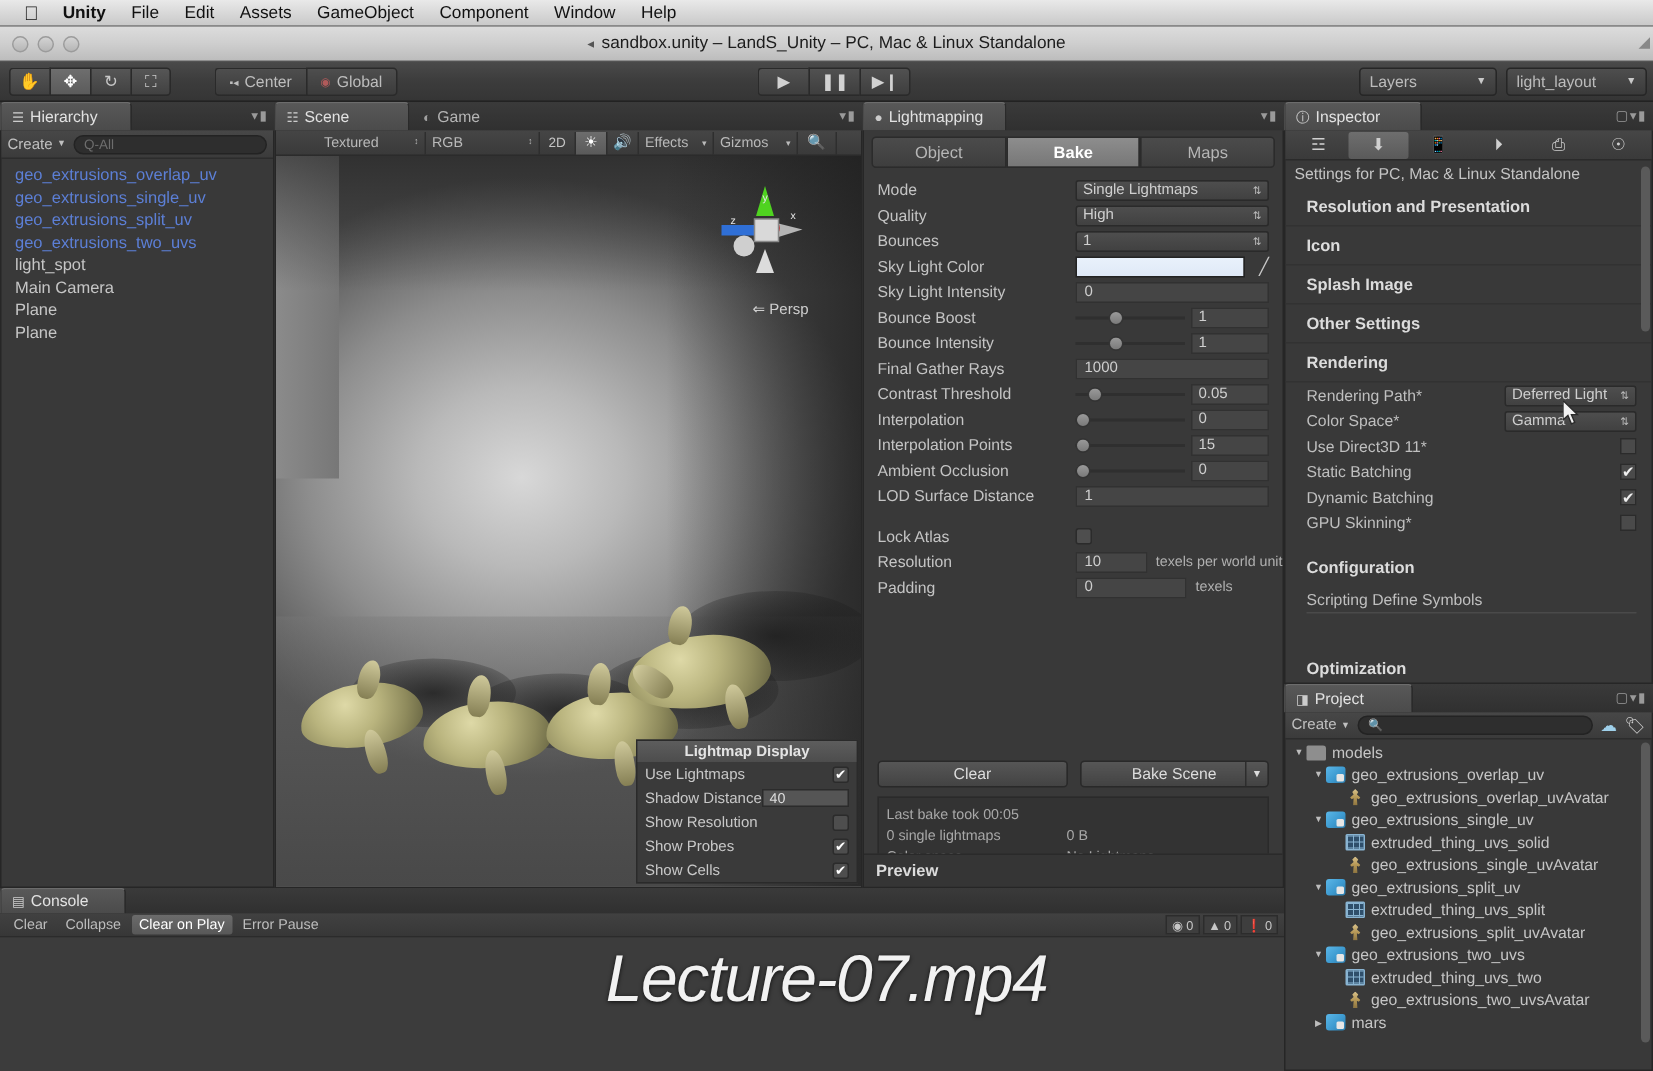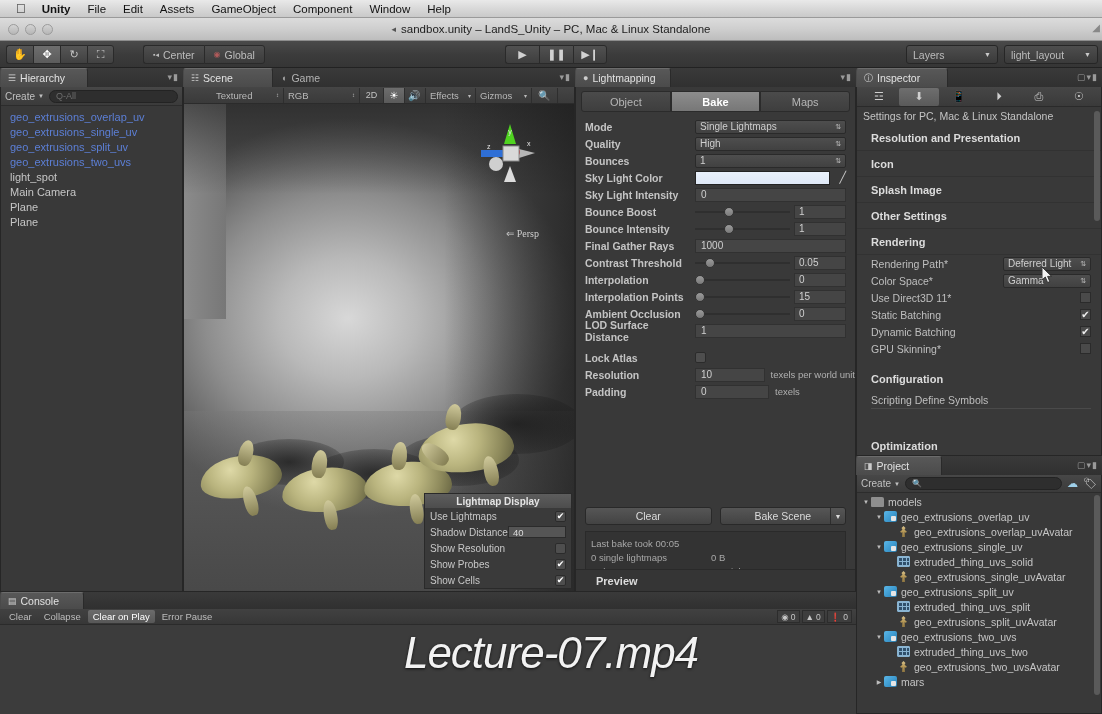--- a/index.html
+++ b/index.html
@@ -138,21 +138,21 @@
     background:linear-gradient(to left, rgba(30,30,30,.72), rgba(30,30,30,0)); }
   .bg-darkT { position:absolute; left:0; top:0; width:100%; height:90px;
     background:linear-gradient(to bottom, rgba(25,25,25,.55), rgba(25,25,25,0)); }
   .blob { position:absolute; border-radius:50% 45% 48% 52% / 60% 55% 45% 40%;
     background: radial-gradient(circle at 38% 30%, #ded9a7 0%, #b9b47e 38%, #8e8a5c 70%, #5d5b3c 100%); }
   .shadow { position:absolute; border-radius:50%;
     background: radial-gradient(ellipse at center, rgba(25,25,25,.78) 0%, rgba(25,25,25,.35) 60%, rgba(25,25,25,0) 100%); }
   .spike { position:absolute; background: linear-gradient(to bottom,#cfc99b,#857f54); border-radius:50% 50% 40% 40%; }
 
   .gizmo { position:absolute; right:33px; top:18px; width:62px; height:62px; }
-  .persp { position:absolute; right:35px; top:124px; font-size:10px; color:#cfcfcf;font-family:Liberation Serif, serif; }
+  .persp { position:absolute; right:35px; top:96px; font-size:10px; color:#cfcfcf; }
 
   .lmd { position:absolute; right:2px; bottom:2px; width:148px;
     background:#3a3a3a; border:1px solid #2a2a2a; }
   .lmd-title { height:14px; background:linear-gradient(to bottom,#5d5d5d,#4d4d4d);
     display:flex; align-items:center; justify-content:center; font-size:10px; color:#e4e4e4; font-weight:bold;}
   .lmd-row { height:16px; display:flex; align-items:center; font-size:10px; color:#c8c8c8; padding:0 5px; }
   .lmd-row .lbl { flex:1; }
   .chk { width:11px; height:11px; background:#4e4e4e; border:1px solid #2b2b2b; border-radius:2px;
     display:flex; align-items:center; justify-content:center; font-size:9px; color:#fff; }
   .numf { width:58px; height:12px; background:#555; border:1px solid #2b2b2b;
@@ -162,21 +162,21 @@
   #lightmap { left:575px; top:68px; width:281px; height:524px; }
   .lm-tabs { display:flex; height:21px; margin:4px 5px 0 5px; }
   .lm-tab { flex:1; display:flex; align-items:center; justify-content:center;
     font-size:11px; color:#b6b6b6;
     background:linear-gradient(to bottom,#4b4b4b,#3e3e3e); border:1px solid #2b2b2b; }
   .lm-tab:first-child { border-radius:3px 0 0 3px; }
   .lm-tab:last-child { border-radius:0 3px 3px 0; }
   .lm-tab.active { background:linear-gradient(to bottom,#8d8d8d,#777);
     color:#fff; font-weight:bold; }
   .lm-row { height:17px; display:flex; align-items:center; font-size:10.5px; color:#c4c4c4; padding-left:9px; }
-  .lm-lbl { width:110px; flex-shrink:0;font-weight:bold; }
+  .lm-lbl { width:132px; flex-shrink:0; }
   .lm-ctrl { flex:1; margin-right:9px; position:relative; height:14px; }
   .popup { position:absolute; inset:0; background:linear-gradient(to bottom,#4e4e4e,#414141);
     border:1px solid #2a2a2a; border-radius:2px; display:flex; align-items:center;
     padding:0 4px; font-size:10px; color:#cfcfcf; justify-content:space-between; }
   .popup .ar { font-size:7px; color:#bbb; }
   .colorfield { position:absolute; left:0; top:0; right:16px; height:14px;
     background:linear-gradient(to bottom,#e9f1fb,#dfe9f7); border:1px solid #232323; }
   .eyedrop { position:absolute; right:0; top:0; font-size:11px; color:#c9c9c9; }
   .txtfield { position:absolute; inset:0; background:#454545; border:1px solid #313131;
     display:flex; align-items:center; padding-left:5px; font-size:10px; color:#cfcfcf; }
@@ -194,21 +194,21 @@
     border-radius:3px; font-size:10.5px; color:#dcdcdc; }
   .ubtn.split { position:relative; }
   .ubtn .spl { position:absolute; right:0; top:0; bottom:0; width:15px;
     border-left:1px solid #2d2d2d; display:flex; align-items:center; justify-content:center; font-size:7px;}
   .stats { position:absolute; left:9px; right:9px; top:444px; background:#333; border:1px solid #2a2a2a;
     padding:4px 5px; }
   .stat-row { display:flex; font-size:9.5px; color:#a8a8a8; height:14px; align-items:center; }
   .stat-row .k { width:120px; }
   .preview-bar { position:absolute; left:0; right:0; bottom:0; height:22px;
     background:#353535; border-top:1px solid #2a2a2a; display:flex; align-items:center;
-    padding-left:20px; font-size:11px; color:#dcdcdc; font-weight:bold; }
+    padding-left:8px; font-size:11px; color:#dcdcdc; font-weight:bold; }
 
   
   #inspector { left:856px; top:68px; width:246px; height:388px; }
   .plat-strip { height:20px; background:linear-gradient(to bottom,#464646,#3a3a3a);
     border-bottom:1px solid #2a2a2a; display:flex; align-items:center; padding:0 2px; }
   .plat { flex:1; height:18px; display:flex; align-items:center; justify-content:center;
     font-size:11px; color:#d0d0d0; }
   .plat.sel { background:linear-gradient(to bottom,#6e6e6e,#5a5a5a); border-radius:2px; }
   .ins-head { height:18px; display:flex; align-items:center; padding-left:6px;
     font-size:10.5px; color:#c4c4c4; }

